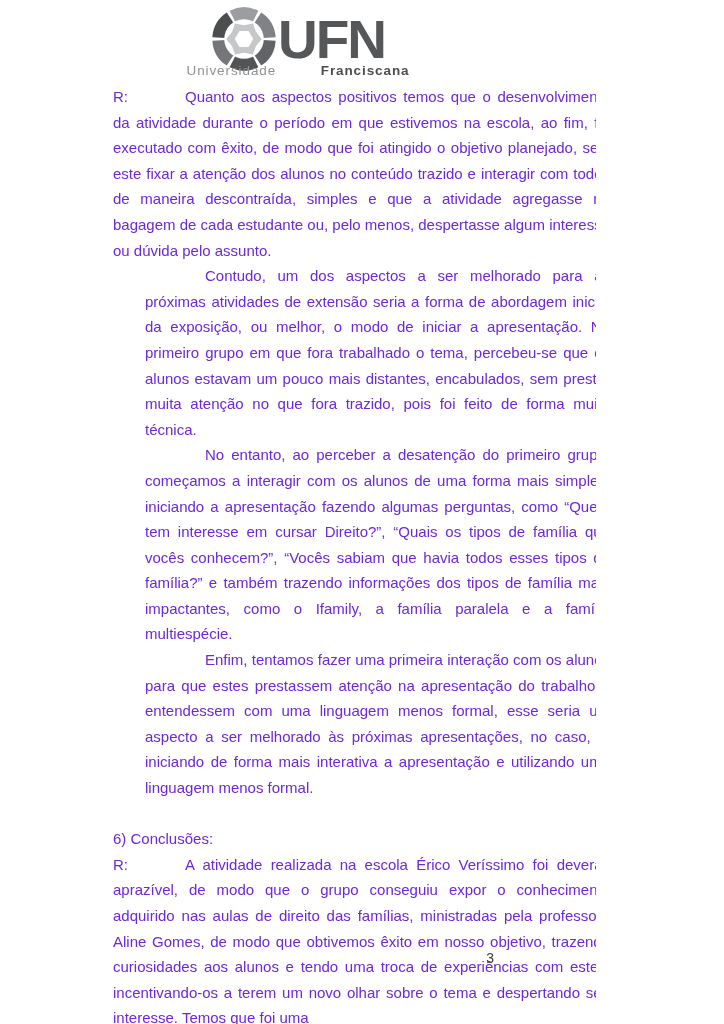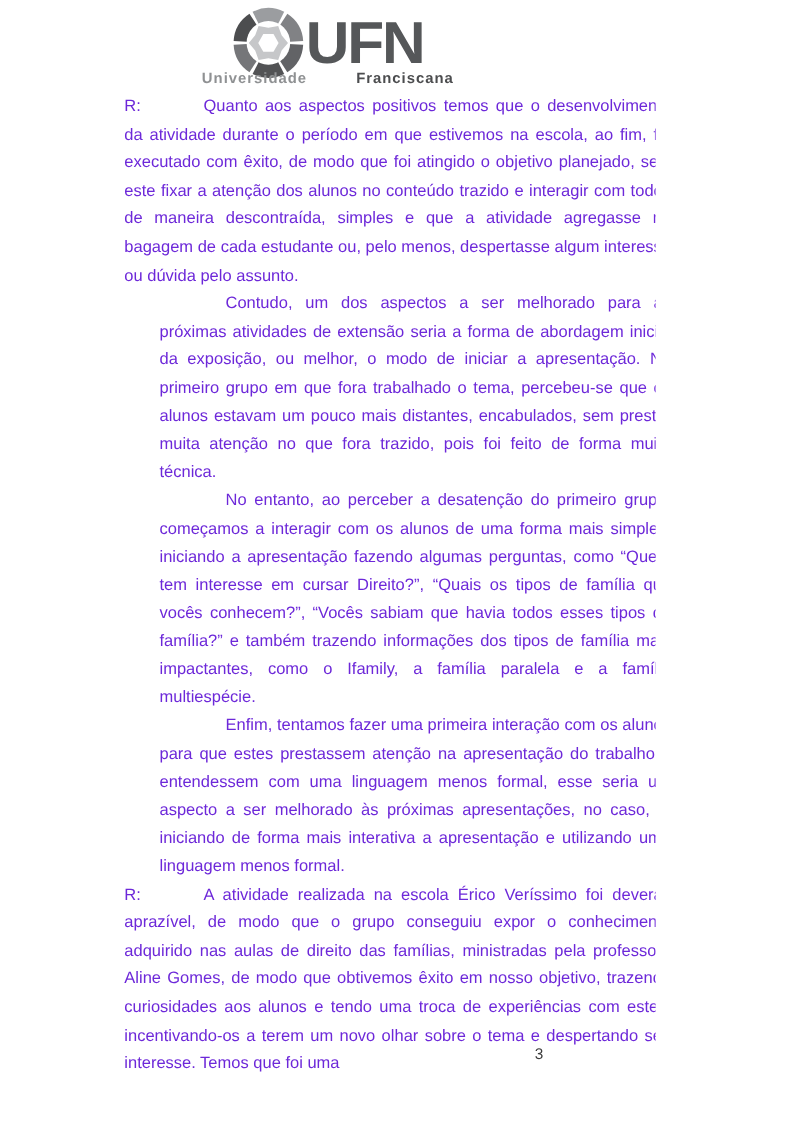--- a/index.html
+++ b/index.html
@@ -44,21 +44,21 @@
     line-height: 1;
     transform: scaleY(0.98);
   }
   .logo-sub {
     margin-top: -8px;
     font-size: 13.5px;
     letter-spacing: 0.9px;
     line-height: 1;
     white-space: nowrap;
   }
-  .logo-sub .sub-regular { color: #8f9193; font-weight: 700; }
+  .logo-sub .sub-regular { color: #8f9193; font-weight: 400; }
   .logo-sub .sub-bold    { color: #4c4d4f; font-weight: 700; padding-left: 40px; }
 
   
   .body-text {
     position: absolute;
     left: 113px;
     top: 84px;
     width: 497px;
     font-size: 15px;
     line-height: 25.6px;
@@ -112,18 +112,19 @@
       <span class="sub-regular">Universidade</span>
       <span class="sub-bold">Franciscana</span>
     </div>
   </header>
 
   <main class="body-text">
     <p class="para answer"><span class="r-label">R:</span><span>Quanto aos aspectos positivos temos que o desenvolvimento da atividade durante o período em que estivemos na escola, ao fim, foi executado com êxito, de modo que foi atingido o objetivo planejado, seja este fixar a atenção dos alunos no conteúdo trazido e interagir com todos de maneira descontraída, simples e que a atividade agregasse na bagagem de cada estudante ou, pelo menos, despertasse algum interesse ou dúvida pelo assunto.</span></p>
     <p class="para indent">Contudo, um dos aspectos a ser melhorado para as próximas atividades de extensão seria a forma de abordagem inicial da exposição, ou melhor, o modo de iniciar a apresentação. No primeiro grupo em que fora trabalhado o tema, percebeu-se que os alunos estavam um pouco mais distantes, encabulados, sem prestar muita atenção no que fora trazido, pois foi feito de forma muito técnica.</p>
     <p class="para indent">No entanto, ao perceber a desatenção do primeiro grupo, começamos a interagir com os alunos de uma forma mais simples, iniciando a apresentação fazendo algumas perguntas, como “Quem tem interesse em cursar Direito?”, “Quais os tipos de família que vocês conhecem?”, “Vocês sabiam que havia todos esses tipos de família?” e também trazendo informações dos tipos de família mais impactantes, como o Ifamily, a família paralela e a família multiespécie.</p>
     <p class="para indent">Enfim, tentamos fazer uma primeira interação com os alunos para que estes prestassem atenção na apresentação do trabalho e entendessem com uma linguagem menos formal, esse seria um aspecto a ser melhorado às próximas apresentações, no caso, já iniciando de forma mais interativa a apresentação e utilizando uma linguagem menos formal.</p>
+    <h2 class="section-heading">6) Conclusões:</h2>
     <p class="para answer"><span class="r-label">R:</span><span>A atividade realizada na escola Érico Veríssimo foi deveras aprazível, de modo que o grupo conseguiu expor o conhecimento adquirido nas aulas de direito das famílias, ministradas pela professora Aline Gomes, de modo que obtivemos êxito em nosso objetivo, trazendo curiosidades aos alunos e tendo uma troca de experiências com estes, incentivando-os a terem um novo olhar sobre o tema e despertando seu interesse. Temos que foi uma</span></p>
   </main>
 
   <span class="page-number">3</span>
 
 </div>
 
 </body></html>

